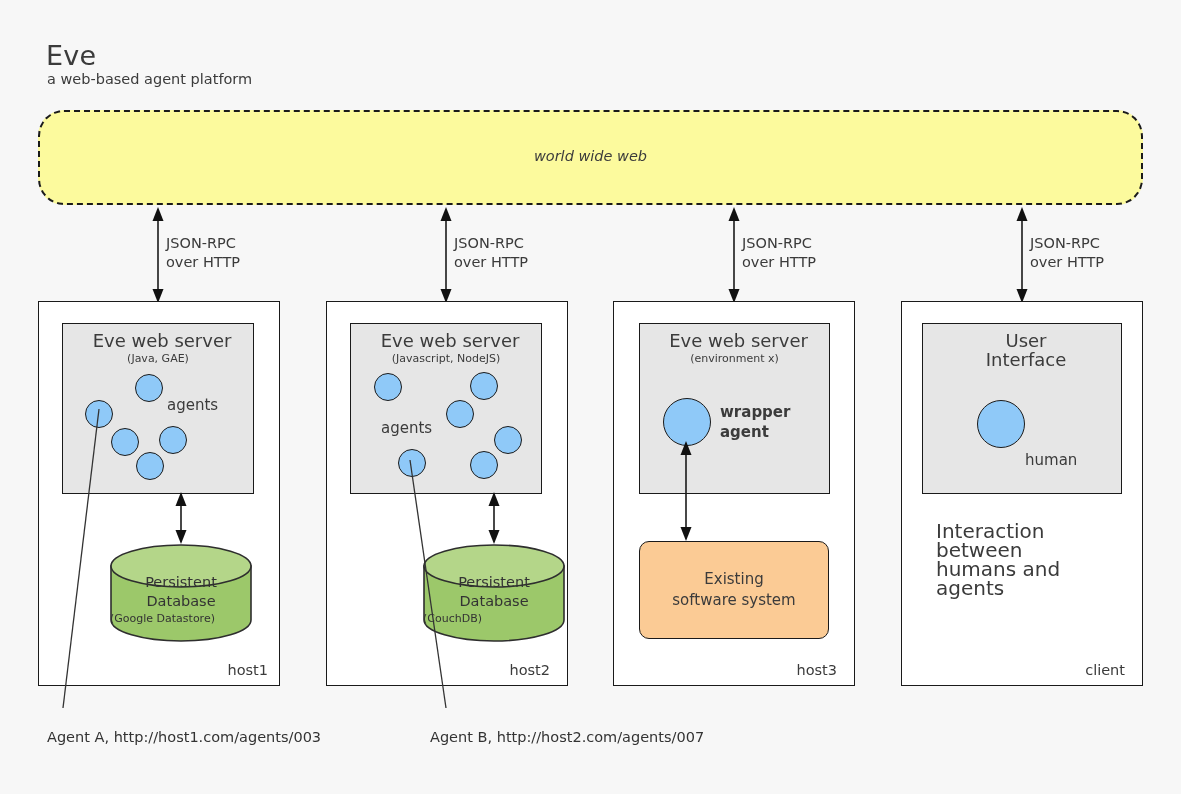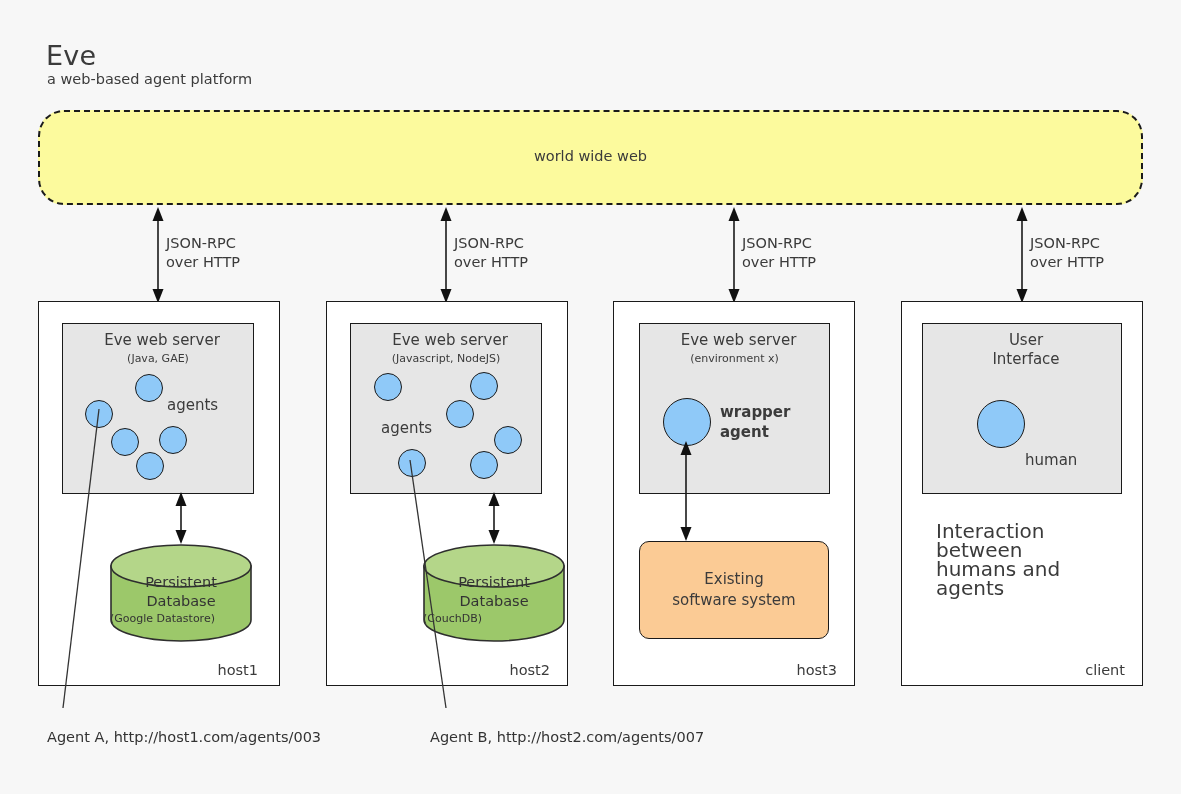--- a/index.html
+++ b/index.html
@@ -38,20 +38,21 @@
     border: 2px dashed #1a1a1a;
     border-radius: 26px;
     box-sizing: border-box;
   }
   #www-label {
     left: 38px; top: 148px;
     width: 1105px;
     text-align: center;
     font-size: 14.5px;
     color: #3b3b3b;
+    font-style: italic;
   }
 
   
   .link-arrow { width: 24px; height: 96px; }
   .link-label {
     font-size: 14.5px;
     color: #3b3b3b;
     line-height: 19px;
     white-space: pre-line;
   }
@@ -71,21 +72,21 @@
   
   .server-box {
     background: #e6e6e6;
     border: 1.5px solid #1a1a1a;
     box-sizing: border-box;
   }
   .server-title {
     position: absolute;
     left: 8px; right: 0;
     text-align: center;
-    font-size: 15px;
+    font-size: 18px;
     color: #3b3b3b;
     line-height: 19px;
   }
   .server-sub {
     position: absolute;
     left: 0; right: 0;
     text-align: center;
     font-size: 11px;
     color: #3b3b3b;
   }
@@ -199,21 +200,21 @@
   <svg class="link-arrow" viewBox="0 0 24 96" xmlns="http://www.w3.org/2000/svg">
     <line x1="12" y1="6" x2="12" y2="90" stroke="#1a1a1a" stroke-width="1.6"></line>
     <polygon points="12,0 6.5,14 17.5,14" fill="#111"></polygon>
     <polygon points="12,96 6.5,82 17.5,82" fill="#111"></polygon>
   </svg>
 </div>
 <div class="abs link-label" style="left:1030px; top:234px;">JSON-RPC
 over HTTP</div>
 
 <div class="abs host-box" style="left:38px; top:301px; width:242px; height:385px;"></div>
-<div class="abs host-label" style="left:166px; top:662px; width:92px;">host1</div>
+<div class="abs host-label" style="left:176px; top:662px; width:92px;">host1</div>
 
 <div class="abs server-box" style="left:62px; top:323px; width:192px; height:171px;">
   <div class="server-title" style="top:7px;">Eve web server</div>
   <div class="server-sub" style="top:28px;">(Java, GAE)</div>
   <div class="agent-circle abs" style="left:72px; top:50px; width:28px; height:28px;"></div>
   <div class="agent-circle abs" style="left:22px; top:76px; width:28px; height:28px;"></div>
   <div class="agent-circle abs" style="left:48px; top:104px; width:28px; height:28px;"></div>
   <div class="agent-circle abs" style="left:96px; top:102px; width:28px; height:28px;"></div>
   <div class="agent-circle abs" style="left:73px; top:128px; width:28px; height:28px;"></div>
   <div class="inner-label" style="left:104px; top:71px;">agents</div>

